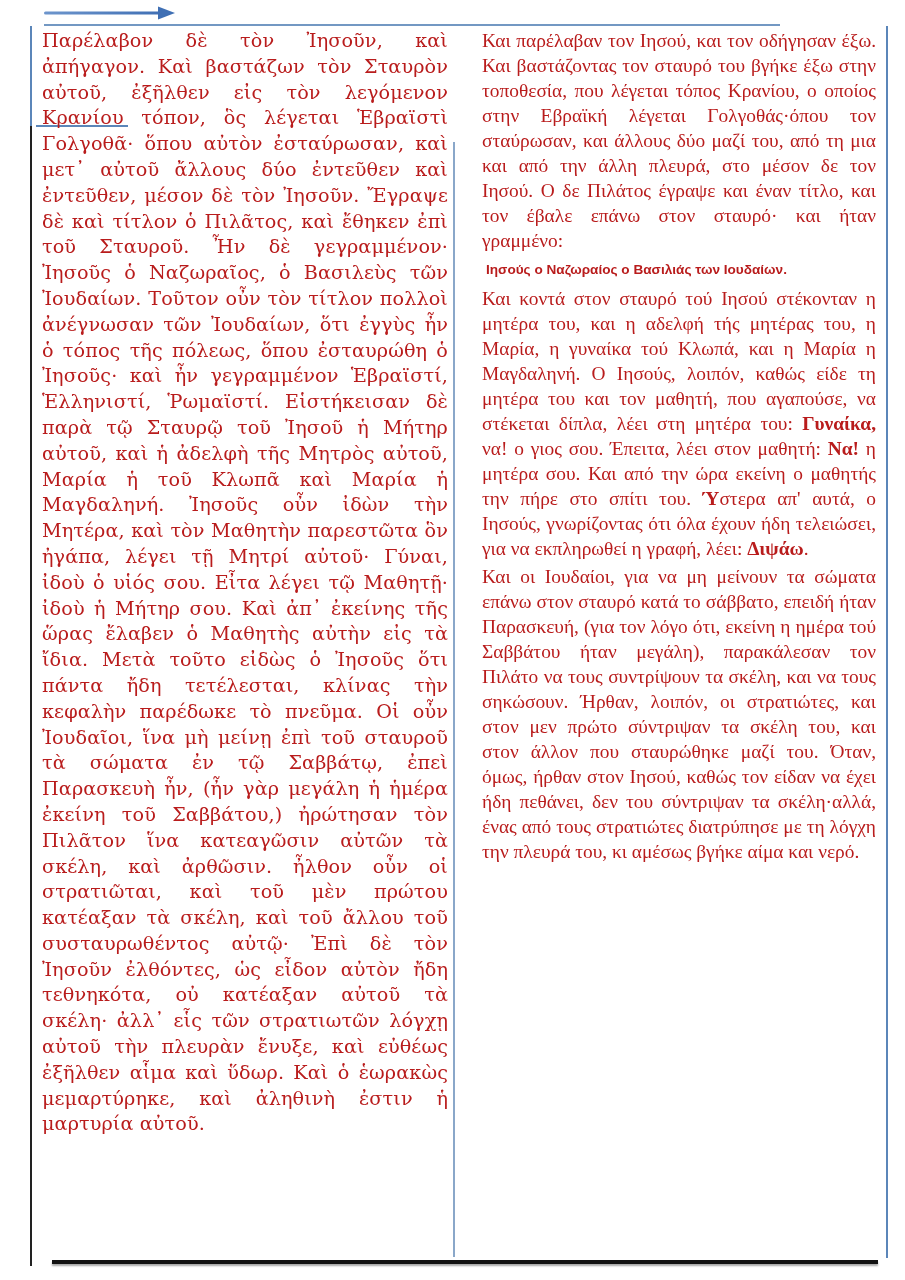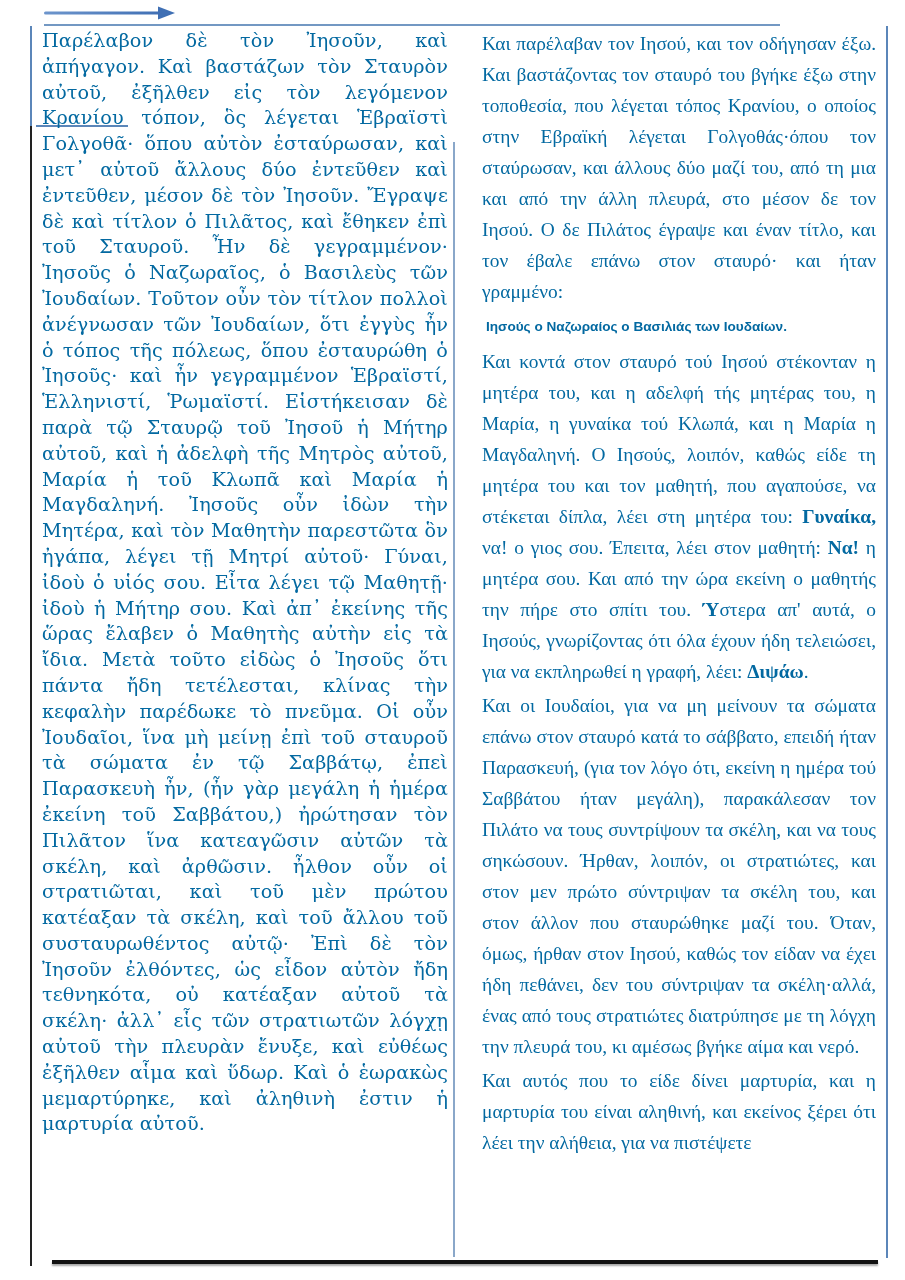--- a/index.html
+++ b/index.html
@@ -6,23 +6,23 @@
   body { width:905px; height:1280px; position:relative; overflow:hidden; }
   .arrow { position:absolute; left:44px; top:6px; width:132px; height:14px; }
   .top-rule { position:absolute; left:44px; top:24px; width:736px; height:1.5px; background:#5b86b9; opacity:.85; }
   .left-border-top { position:absolute; left:30px; top:26px; width:1.5px; height:100px; background:#5b86b9; }
   .left-tick { position:absolute; left:36px; top:125px; width:92px; height:1.5px; background:#5b86b9; }
   .left-border { position:absolute; left:30px; top:126px; width:1.5px; height:1140px; background:#222; }
   .mid-border { position:absolute; left:453px; top:142px; width:1.5px; height:1115px; background:#8aa7c9; }
   .right-border { position:absolute; left:886px; top:26px; width:1.5px; height:1232px; background:#5b86b9; }
   .bottom-rule { position:absolute; left:52px; top:1260px; width:826px; height:4px; background:#111; box-shadow:0 2px 2px rgba(0,0,0,.35); }
 
-  .col { position:absolute; top:28px; font-size:20px; color:#0369a1; }
+  .col { position:absolute; top:28px; font-size:20px; color:#b91c1c; }
   .col-left { left:42px; width:406px; font-family:"DejaVu Serif", serif; font-size:19.2px; line-height:25.8px; letter-spacing:.1px; }
-  .col-right { left:482px; width:394px; font-family:"Liberation Serif", serif; font-size:19.4px; line-height:31px; }
+  .col-right { left:482px; width:394px; font-family:"Liberation Serif", serif; font-size:19.4px; line-height:25px; }
   .p { margin:0; text-align:justify; text-align-last:left; }
   .col-right .p { margin-bottom:3px; }
   .caption { font-family:Liberation Sans, sans-serif; font-weight:bold; font-size:13.6px; margin:4px 0 4px 4px; letter-spacing:0; white-space:nowrap; }
   b { font-weight:bold; }
 </style>
 </head>
 <body>
 
 <svg class="arrow" viewBox="0 0 132 14">
   <defs>
@@ -44,16 +44,15 @@
 
 <div class="col col-left">
   <p class="p">Παρέλαβον δὲ τὸν Ἰησοῦν, καὶ ἀπήγαγον. Καὶ βαστάζων τὸν Σταυρὸν αὐτοῦ, ἐξῆλθεν εἰς τὸν λεγόμενον Κρανίου τόπον, ὃς λέγεται Ἑβραϊστὶ Γολγοθᾶ· ὅπου αὐτὸν ἐσταύρωσαν, καὶ μετ᾽ αὐτοῦ ἄλλους δύο ἐντεῦθεν καὶ ἐντεῦθεν, μέσον δὲ τὸν Ἰησοῦν. Ἔγραψε δὲ καὶ τίτλον ὁ Πιλᾶτος, καὶ ἔθηκεν ἐπὶ τοῦ Σταυροῦ. Ἦν δὲ γεγραμμένον· Ἰησοῦς ὁ Ναζωραῖος, ὁ Βασιλεὺς τῶν Ἰουδαίων. Τοῦτον οὖν τὸν τίτλον πολλοὶ ἀνέγνωσαν τῶν Ἰουδαίων, ὅτι ἐγγὺς ἦν ὁ τόπος τῆς πόλεως, ὅπου ἐσταυρώθη ὁ Ἰησοῦς· καὶ ἦν γεγραμμένον Ἑβραϊστί, Ἑλληνιστί, Ῥωμαϊστί. Εἱστήκεισαν δὲ παρὰ τῷ Σταυρῷ τοῦ Ἰησοῦ ἡ Μήτηρ αὐτοῦ, καὶ ἡ ἀδελφὴ τῆς Μητρὸς αὐτοῦ, Μαρία ἡ τοῦ Κλωπᾶ καὶ Μαρία ἡ Μαγδαληνή. Ἰησοῦς οὖν ἰδὼν τὴν Μητέρα, καὶ τὸν Μαθητὴν παρεστῶτα ὃν ἠγάπα, λέγει τῇ Μητρί αὐτοῦ· Γύναι, ἰδοὺ ὁ υἱός σου. Εἶτα λέγει τῷ Μαθητῇ· ἰδοὺ ἡ Μήτηρ σου. Καὶ ἀπ᾽ ἐκείνης τῆς ὥρας ἔλαβεν ὁ Μαθητὴς αὐτὴν εἰς τὰ ἴδια. Μετὰ τοῦτο εἰδὼς ὁ Ἰησοῦς ὅτι πάντα ἤδη τετέλεσται, κλίνας τὴν κεφαλὴν παρέδωκε τὸ πνεῦμα. Οἱ οὖν Ἰουδαῖοι, ἵνα μὴ μείνῃ ἐπὶ τοῦ σταυροῦ τὰ σώματα ἐν τῷ Σαββάτῳ, ἐπεὶ Παρασκευὴ ἦν, (ἦν γὰρ μεγάλη ἡ ἡμέρα ἐκείνη τοῦ Σαββάτου,) ἠρώτησαν τὸν Πιλᾶτον ἵνα κατεαγῶσιν αὐτῶν τὰ σκέλη, καὶ ἀρθῶσιν. ἦλθον οὖν οἱ στρατιῶται, καὶ τοῦ μὲν πρώτου κατέαξαν τὰ σκέλη, καὶ τοῦ ἄλλου τοῦ συσταυρωθέντος αὐτῷ· Ἐπὶ δὲ τὸν Ἰησοῦν ἐλθόντες, ὡς εἶδον αὐτὸν ἤδη τεθνηκότα, οὐ κατέαξαν αὐτοῦ τὰ σκέλη· ἀλλ᾽ εἷς τῶν στρατιωτῶν λόγχῃ αὐτοῦ τὴν πλευρὰν ἔνυξε, καὶ εὐθέως ἐξῆλθεν αἷμα καὶ ὕδωρ. Καὶ ὁ ἑωρακὼς μεμαρτύρηκε, καὶ ἀληθινὴ ἐστιν ἡ μαρτυρία αὐτοῦ.</p>
 </div>
 
 <div class="col col-right">
   <p class="p">Και παρέλαβαν τον Ιησού, και τον οδήγησαν έξω. Και βαστάζοντας τον σταυρό του βγήκε έξω στην τοποθεσία, που λέγεται τόπος Κρανίου, ο οποίος στην Εβραϊκή λέγεται Γολγοθάς·όπου τον σταύρωσαν, και άλλους δύο μαζί του, από τη μια και από την άλλη πλευρά, στο μέσον δε τον Ιησού. Ο δε Πιλάτος έγραψε και έναν τίτλο, και τον έβαλε επάνω στον σταυρό· και ήταν γραμμένο:</p>
   <p class="caption">Ιησούς ο Ναζωραίος ο Βασιλιάς των Ιουδαίων.</p>
   <p class="p"><span>Και κοντά στον σταυρό τού Ιησού στέκονταν η μητέρα του, και η αδελφή τής μητέρας του, η Μαρία, η γυναίκα τού Κλωπά, και η Μαρία η Μαγδαληνή.       Ο Ιησούς, λοιπόν, καθώς είδε τη μητέρα του και τον μαθητή, που αγαπούσε, να στέκεται δίπλα, λέει στη μητέρα του: </span><b>Γυναίκα,</b><span> να! ο γιος σου. Έπειτα, λέει στον μαθητή: </span><b>Να!</b><span> η μητέρα σου. Και από την ώρα εκείνη ο μαθητής την πήρε στο σπίτι του. </span><b>Ύ</b><span>στερα απ' αυτά, ο Ιησούς, γνωρίζοντας ότι όλα έχουν ήδη τελειώσει, για να εκπληρωθεί η γραφή, λέει: </span><b>Διψάω</b><span>.</span></p>
   <p class="p">Και οι Ιουδαίοι, για να μη μείνουν τα σώματα επάνω στον σταυρό κατά το σάββατο, επειδή ήταν Παρασκευή, (για τον λόγο ότι, εκείνη η ημέρα τού Σαββάτου ήταν μεγάλη), παρακάλεσαν τον Πιλάτο να τους συντρίψουν τα σκέλη, και να τους σηκώσουν. Ήρθαν, λοιπόν, οι στρατιώτες, και στον μεν πρώτο σύντριψαν τα σκέλη του, και στον άλλον που σταυρώθηκε μαζί του. Όταν, όμως, ήρθαν στον Ιησού, καθώς τον είδαν να έχει ήδη πεθάνει, δεν του σύντριψαν τα σκέλη·αλλά, ένας από τους στρατιώτες διατρύπησε με τη λόγχη την πλευρά του, κι αμέσως βγήκε αίμα και νερό.</p>
-  <p class="p">Και αυτός που το είδε δίνει μαρτυρία, και η μαρτυρία του είναι αληθινή, και εκείνος ξέρει ότι λέει την αλήθεια, για να πιστέψετε</p>
 </div>
 
 <div class="bottom-rule"></div>
 
 </body></html>

